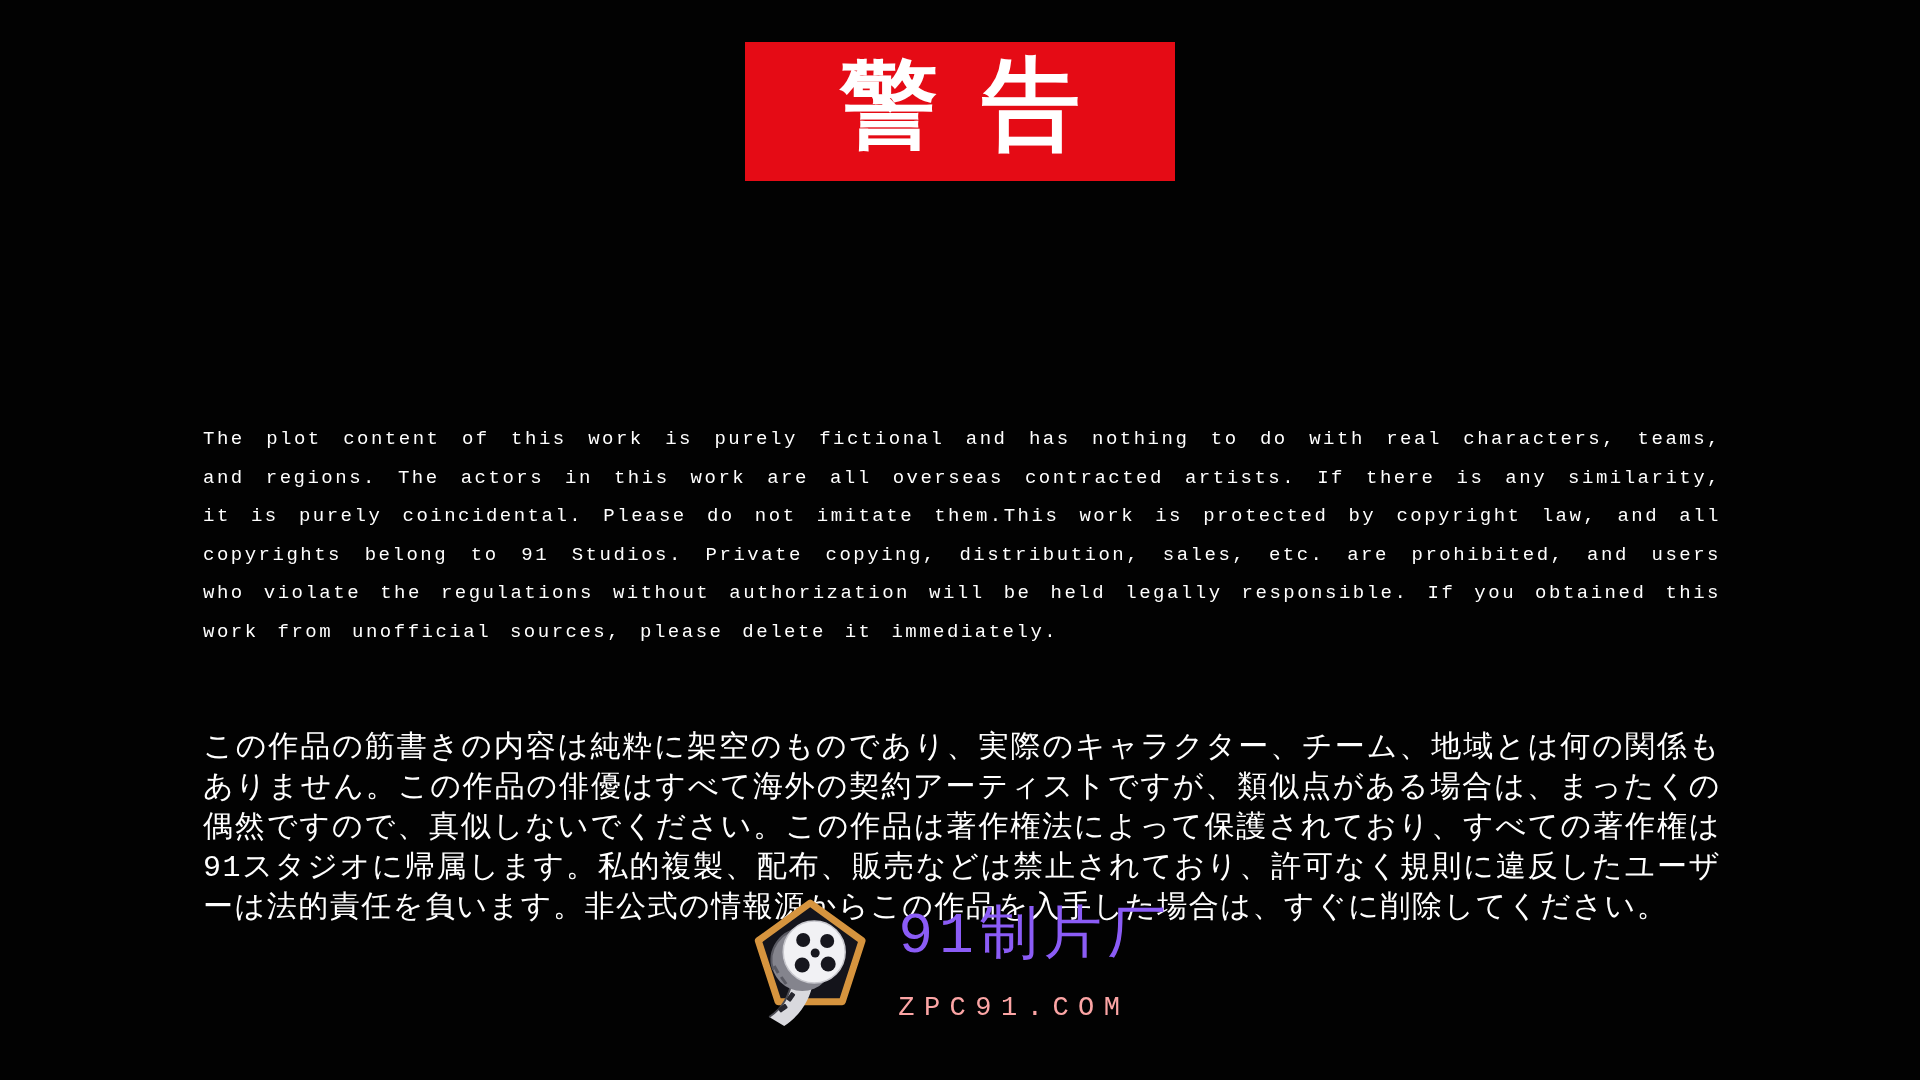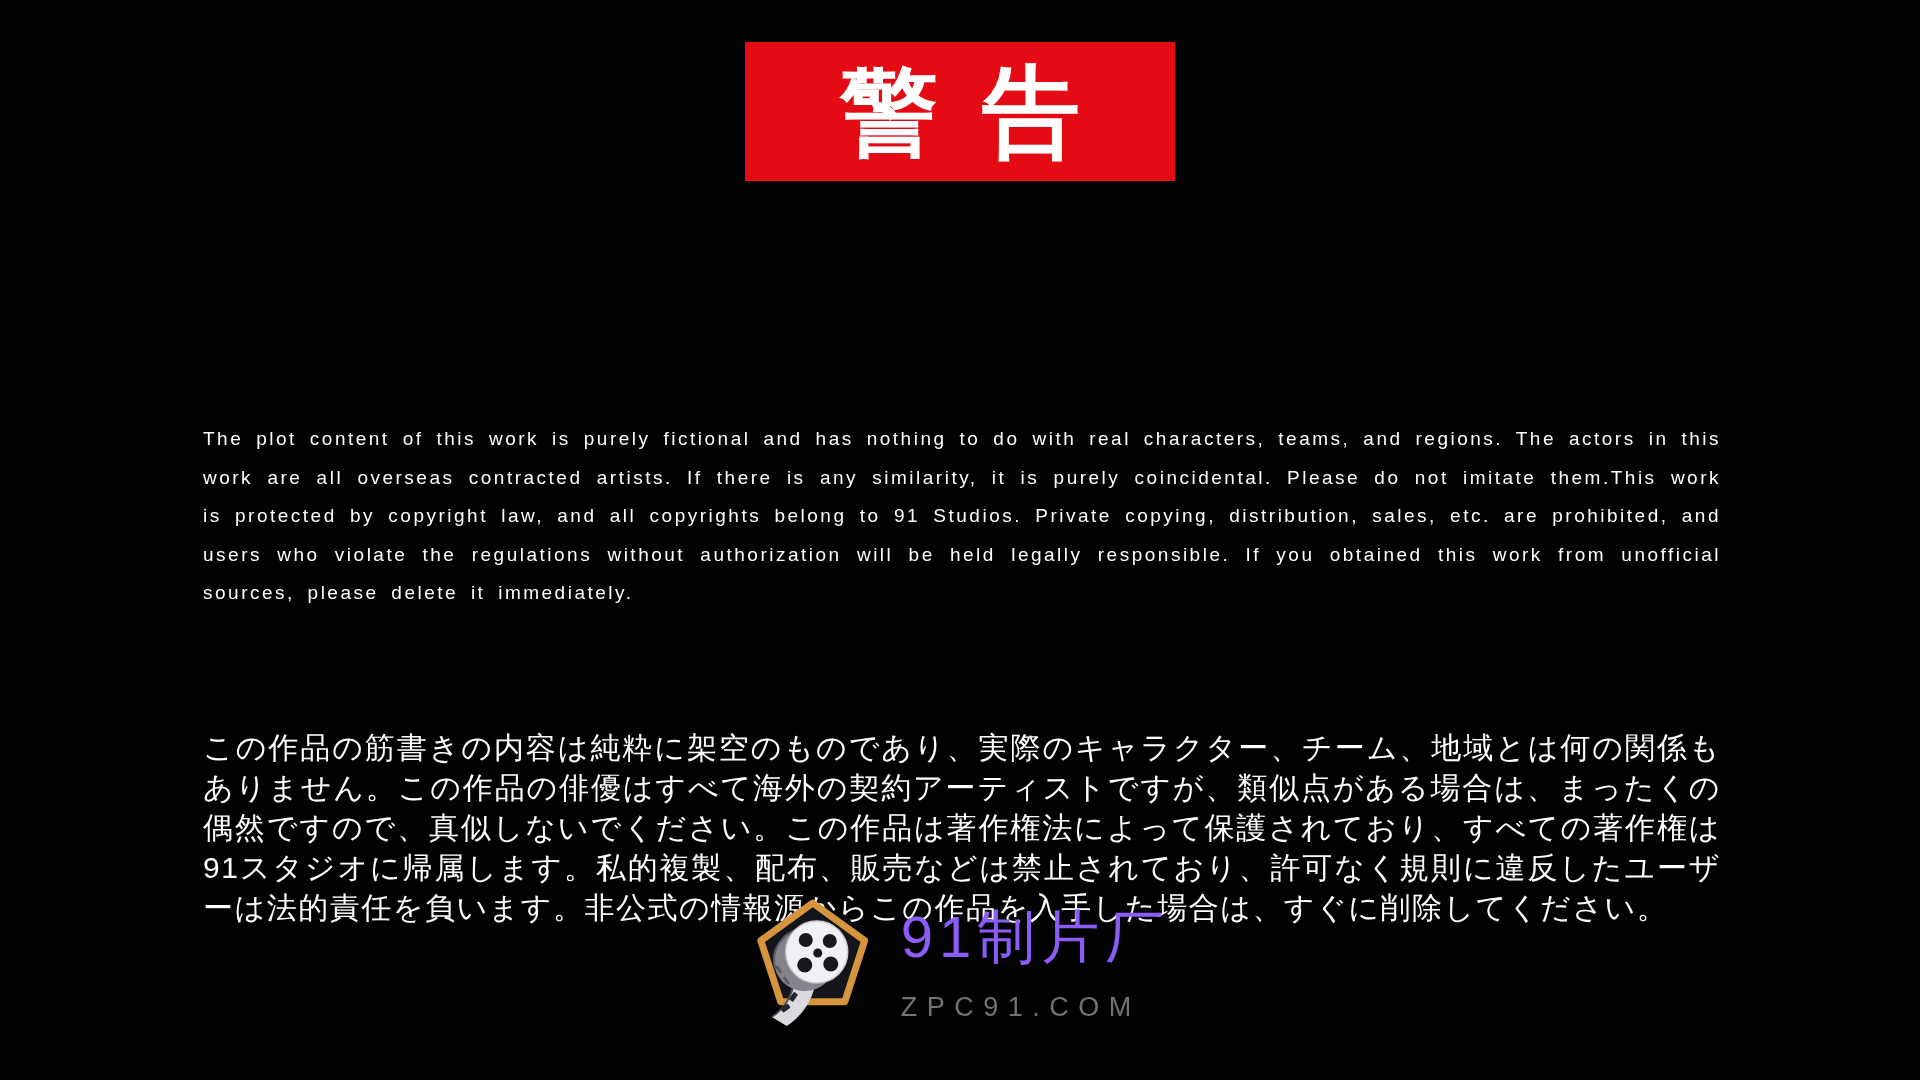--- a/index.html
+++ b/index.html
@@ -6,21 +6,21 @@
     margin: 0;
     padding: 0;
     background: #000;
   }
   .screen {
     position: relative;
     width: 1920px;
     height: 1080px;
     background: #020202;
     overflow: hidden;
-    font-family: Liberation Sans, sans-serif;
+    font-family: Liberation Mono, monospace;
     color: #ffffff;
   }
 
   
   .banner {
     position: absolute;
     top: 42px;
     left: 50%;
     transform: translateX(-50%);
     width: 430px;
@@ -97,21 +97,21 @@
     letter-spacing: 6px;
     line-height: 1.1;
     color: #8b5cf6;
     white-space: nowrap;
   }
   .website {
     margin-top: 24px;
     font-size: 27px;
     font-weight: 500;
     letter-spacing: 9.5px;
-    color: #737373;
+    color: #fca5a5;
     white-space: nowrap;
   }
 </style>
 </head>
 <body>
 
 <div class="screen">
 
   <div class="banner" style="background-color: rgb(229, 11, 21); color: rgb(255, 255, 255);">
     <span class="banner-text">警告</span>

